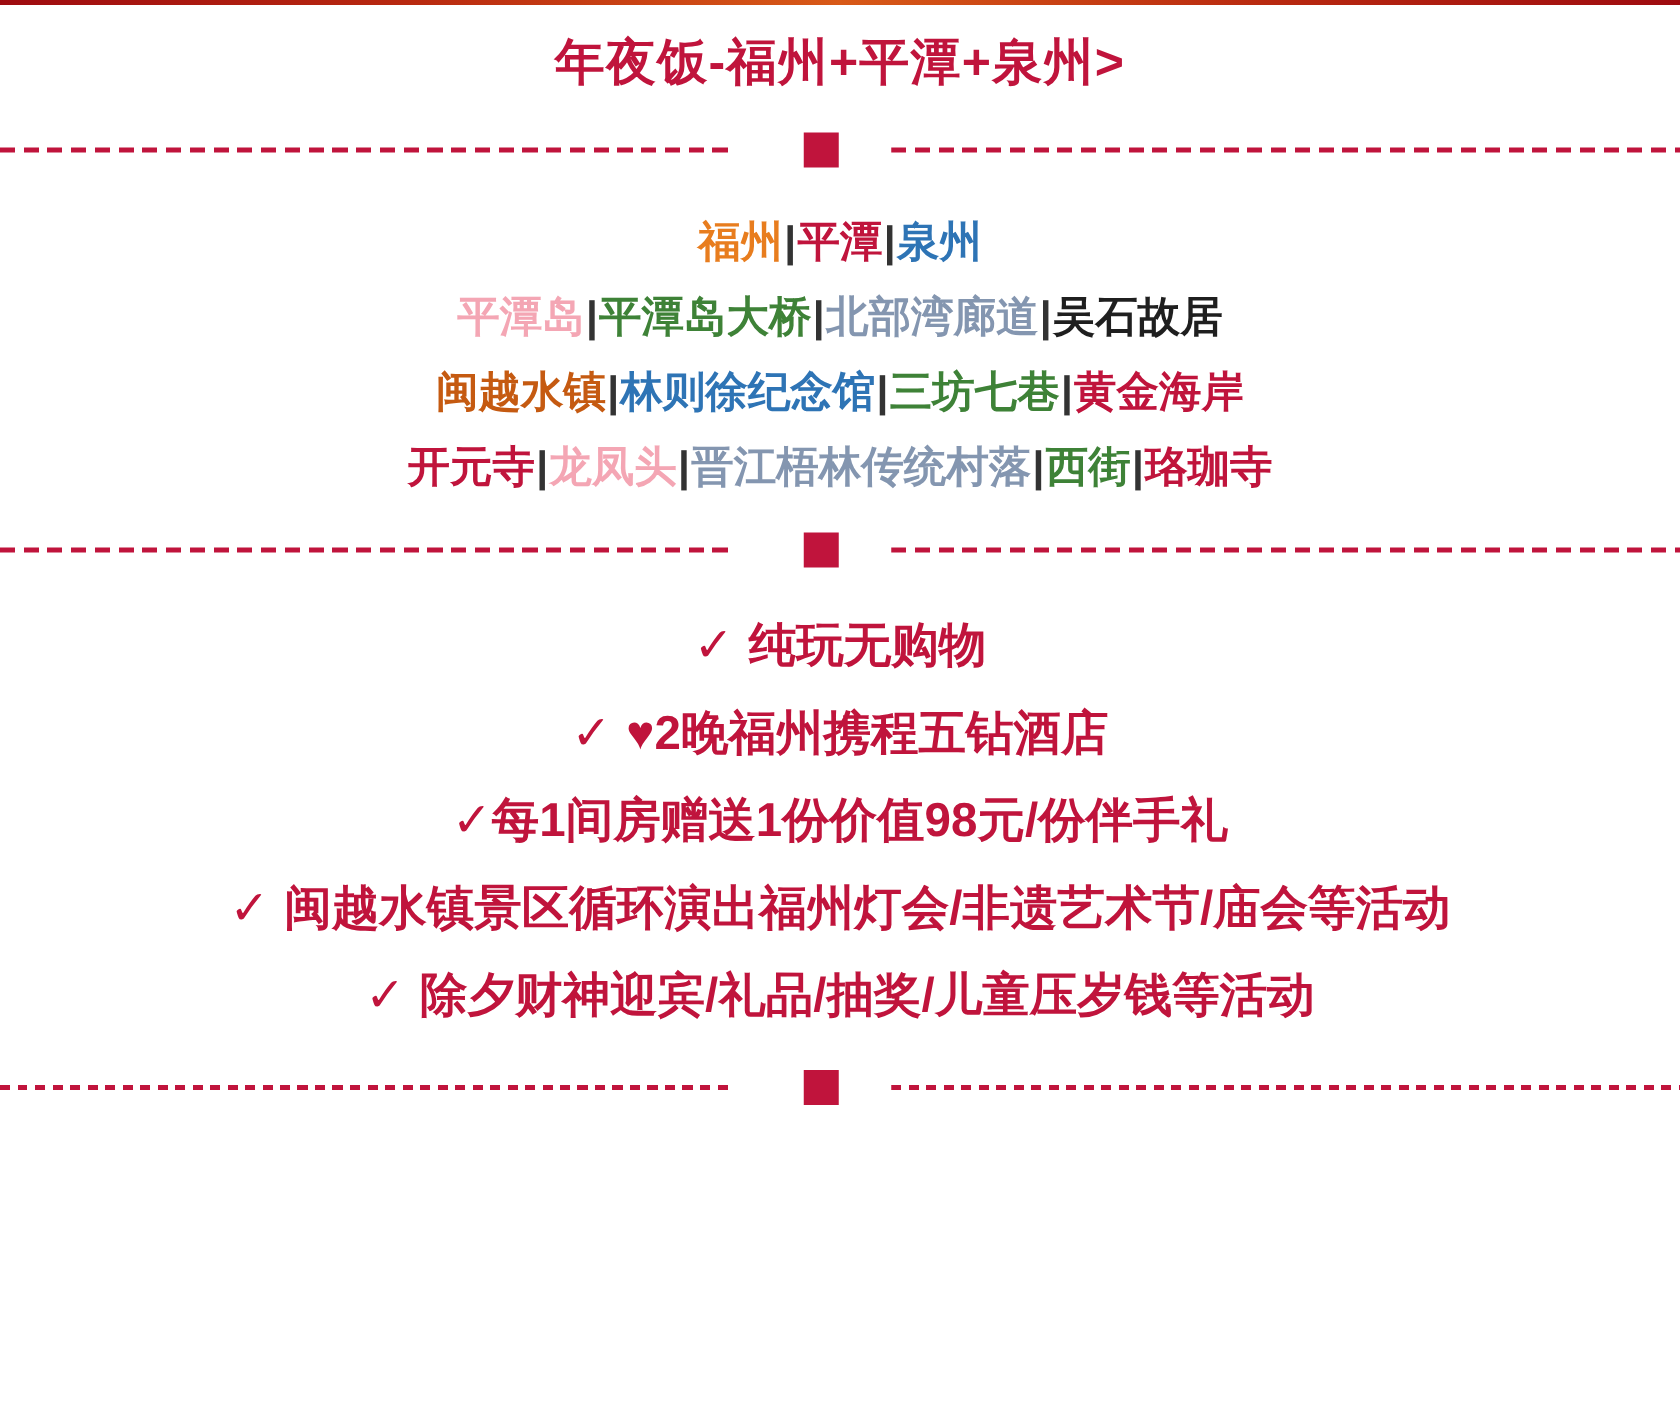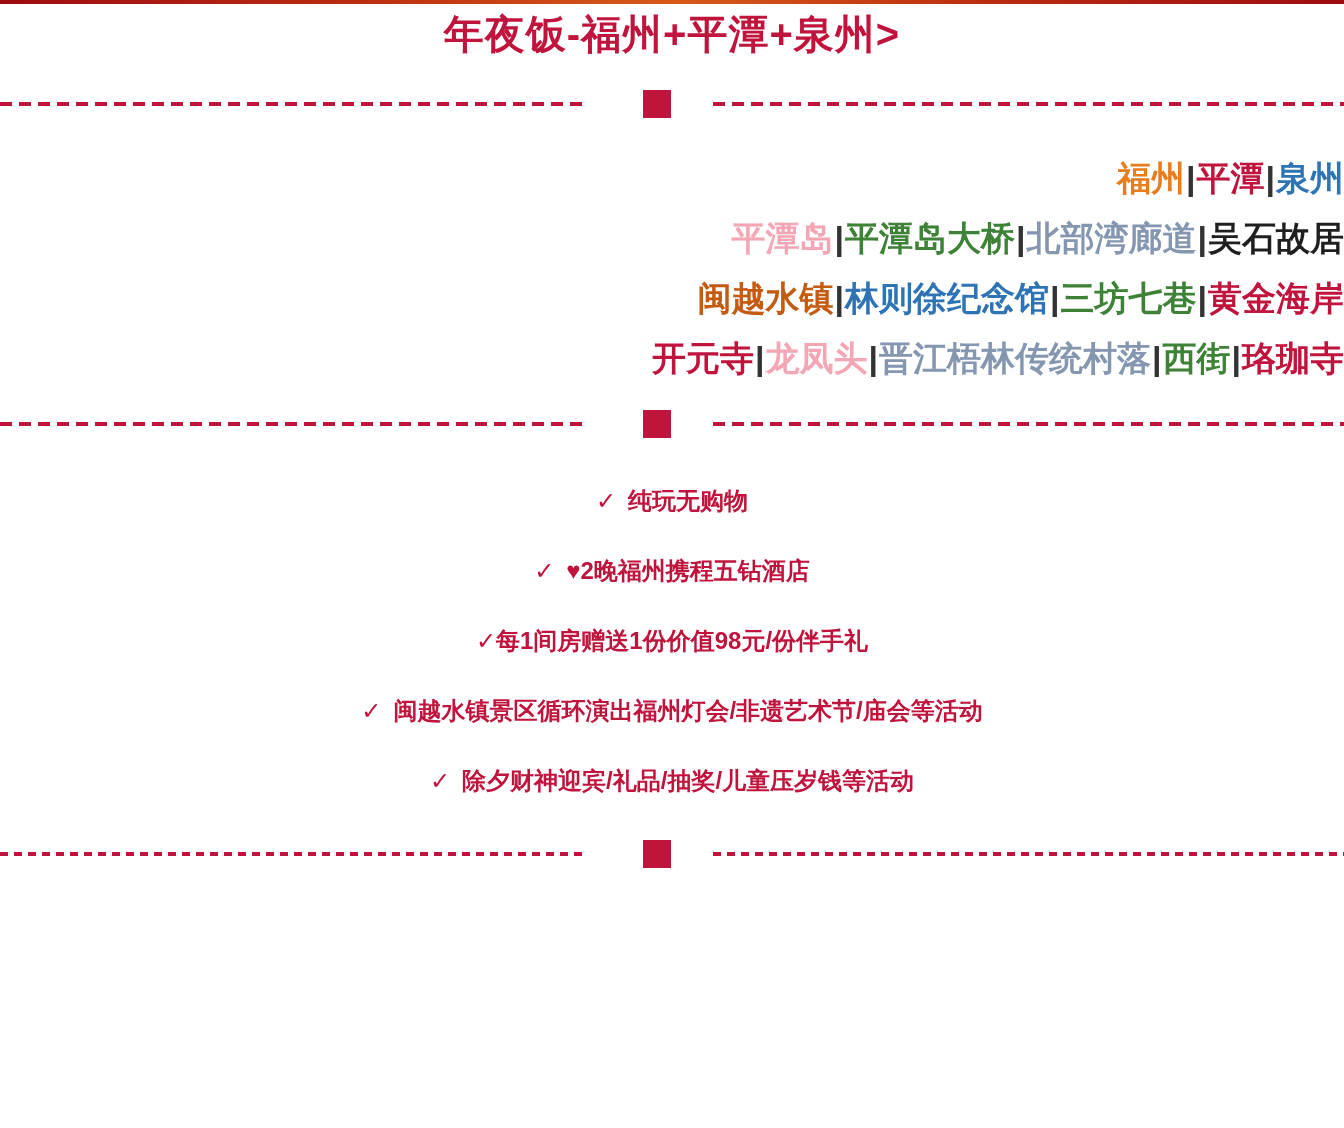--- a/index.html
+++ b/index.html
@@ -6,48 +6,48 @@
   * { box-sizing: border-box; }
   html, body { margin:0; padding:0; }
   body {
     width:1344px; height:1128px; overflow:hidden; background:#ffffff;
     font-family:"Liberation Sans","DejaVu Sans",sans-serif;
   }
   .top-bar {
     height:4px; width:100%;
     background: linear-gradient(90deg,#9E0B10 0%,#B92A10 25%,#D85A18 50%,#B92A10 75%,#9E0B10 100%);
   }
-  .title-block { padding-top:0; text-align:center; }
+  .title-block { padding-top:16px; text-align:center; }
   .title-line {
     font-size:40px; font-weight:bold; line-height:60px;
     color:var(--red); letter-spacing:1px;
   }
   .divider { display:flex; align-items:center; height:28px; width:100%; }
   .dash {
     height:4px;
     background: repeating-linear-gradient(90deg, var(--red) 0, var(--red) 12px, transparent 12px, transparent 19px);
   }
   .dash.left { width:586px; }
   .dash.right { flex:1; margin-left:42px; }
   .divider.dotted .dash {
     background: repeating-linear-gradient(90deg, var(--red) 0, var(--red) 8px, transparent 8px, transparent 14px);
   }
   .square { width:28px; height:28px; background:var(--red); margin-left:57px; flex:0 0 auto; }
   #divider-1 { margin-top:26px; }
   #divider-2 { margin-top:22px; }
   #divider-3 { margin-top:24px; }
   .dest-list { margin-top:30px; }
   .dest-row {
-    text-align:right; font-size:34px; font-weight:bold; line-height:60px;
+    text-align:center; font-size:34px; font-weight:bold; line-height:60px;
     white-space:nowrap;
   }
   .dest-row .sep { color:#333333; font-weight:bold; padding:0 1px; }
   .feature-list { margin-top:28px; }
   .feature-line {
-    text-align:center; font-size:24px; font-weight:bold; line-height:70px;
+    text-align:center; font-size:38px; font-weight:bold; line-height:70px;
     color:var(--red); white-space:nowrap;
   }
   .feature-line .check { display:inline-block; }
   .feature-line .check.gap { margin-right:12px; }
   .feature-line .part { white-space:pre-wrap; }
   .feature-line .part.hl {
     background:var(--hl-bg); color:var(--hl-text); padding:4px 3px;
   }
 </style>
 </head>

